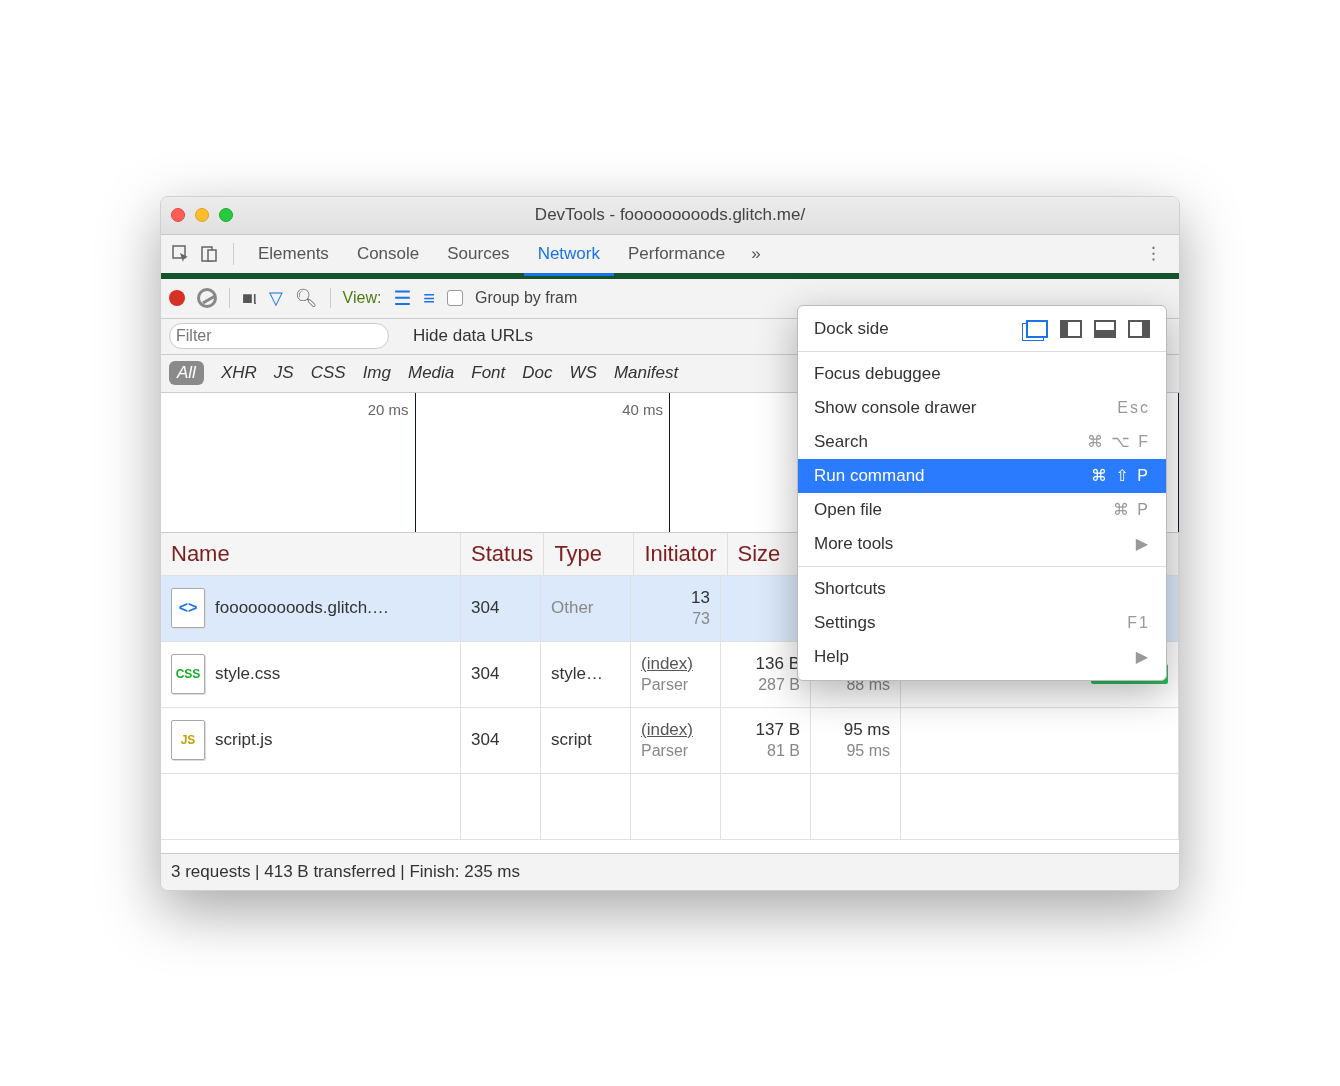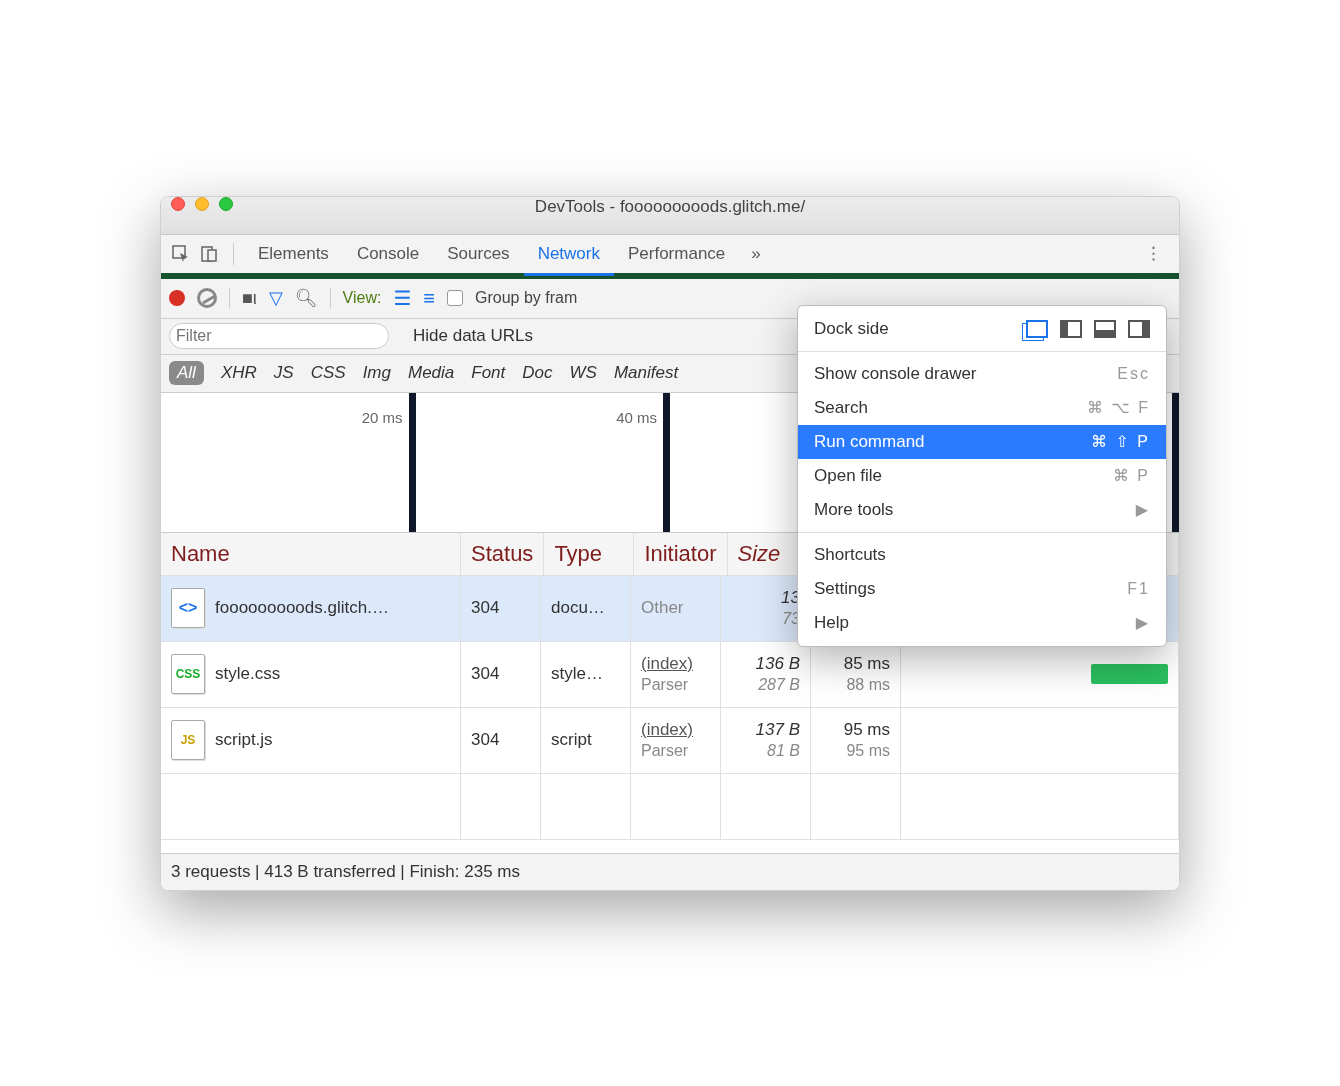--- a/index.html
+++ b/index.html
@@ -20,21 +20,21 @@
     box-shadow: 0 20px 60px rgba(0,0,0,0.35);
     overflow: hidden;
     display: flex;
     flex-direction: column;
     position: relative;
   }
   .titlebar {
     height: 38px;
     background: linear-gradient(#ececec, #e0e0e0);
     display: flex;
-    align-items: flex-start;
+    align-items: center;
     padding: 0 10px;
     border-bottom: 1px solid #c7c7c7;
     position: relative;
   }
   .traffic-lights { display: flex; gap: 10px; margin-right: 10px;}
   .tl { width: 14px; height: 14px; border-radius: 50%; }
   .tl.red { background:#ff5f57; border:1px solid #e0443e;}
   .tl.yellow { background:#ffbd2e; border:1px solid #dea123;}
   .tl.green { background:#28c940; border:1px solid #1aab29;}
   .titlebar-title {
@@ -85,27 +85,27 @@
   .typebar {
     display:flex; align-items:center; height:38px; border-bottom:1px solid #ccc;
     padding:0 8px; gap:17px; font-size:17px; color:#333; background:#f3f3f3;
   }
   .typebar .chip {cursor:pointer;font-style:italic;}
   .typebar .chip.active { background:#8a8a8a; color:#fff; padding:2px 8px; border-radius:6px;}
   .timeline {
     height:140px; border-bottom:1px solid #ccc; display:flex; background:#fff;
     font-size:15px; color:#666;
   }
-  .timeline .tcol { flex:1; border-right:7px solid #0f172a; padding:16px 6px; text-align:right;margin-left:17px;}
+  .timeline .tcol { flex:1; border-right:1px solid #0f172a; padding:8px 6px; text-align:right;margin-left:17px;}
   .table { display:flex; flex-direction:column; background:#fff; min-height:320px;}
   .thead, .trow { display:flex; border-bottom:1px solid #e0e0e0; }
   .thead { background:#f5f5f5; font-size:22px; color:#7f1d1d;}
   .th, .td { padding:8px 10px; border-right:1px solid #e0e0e0; display:flex; align-items:center; text-align:left;}
   .col-name{flex:0 0 300px;} .col-status{flex:0 0 80px;} .col-type{flex:0 0 90px;}
-  .col-initiator{flex:0 0 90px;} .col-size{flex:0 0 90px; text-align:left; justify-content:flex-end;font-style:italic;}
+  .col-initiator{flex:0 0 90px;} .col-size{flex:0 0 90px; text-align:left; justify-content:flex-end;}
   .col-time{flex:0 0 90px; text-align:right; justify-content:flex-end;} .col-wf{flex:1;}
   .trow { font-size:17px; color:#333; height:66px;}
   .trow.selected { background:#dbe9fb;}
   .td.stack { flex-direction:column; align-items:flex-end; justify-content:center; gap:2px;}
   .td.stack .sub { color:#888; font-size:16px;}
   .td.stack.left { align-items:flex-start;}
   .td .link { color:#555; text-decoration:underline;}
   .fileicon {
     width:34px;height:40px;border:1px solid #aaa;background:#fff;margin-right:10px;
     display:flex;align-items:center;justify-content:center;font-size:12px;font-weight:bold;
@@ -241,21 +241,20 @@
       <div class="th col-time"></div>
       <div class="th col-wf"></div>
     </div>
     <div id="tbody">
         <div class="trow selected">
           <div class="td col-name">
             <div class="fileicon html">&lt;&gt;</div>
             <span>fooooooooods.glitch.…</span>
           </div>
           <div class="td col-status">304</div>
-          <div class="td col-type">docu…</div>
           <div class="td col-initiator stack left">
             <span style="color:#888">Other</span>
           </div>
           <div class="td col-size stack">
             <span>13</span>
             <span class="sub">73</span>
           </div>
           <div class="td col-time stack">
             <span></span>
             <span class="sub"></span>
@@ -326,20 +325,24 @@
       <span class="docks">
         <span class="dockicon undock"></span>
         <span class="dockicon left"></span>
         <span class="dockicon bottom"></span>
         <span class="dockicon right"></span>
       </span>
     </div>
     <div class="sep"></div>
     <div id="menu-items1">
         <div class="row">
+          <span>Focus debuggee</span>
+          <span class="shortcut"></span>
+        </div>
+        <div class="row">
           <span>Show console drawer</span>
           <span class="shortcut">Esc</span>
         </div>
         <div class="row">
           <span>Search</span>
           <span class="shortcut">⌘ ⌥ F</span>
         </div>
         <div class="row highlight">
           <span>Run command</span>
           <span class="shortcut">⌘ ⇧ P</span>

